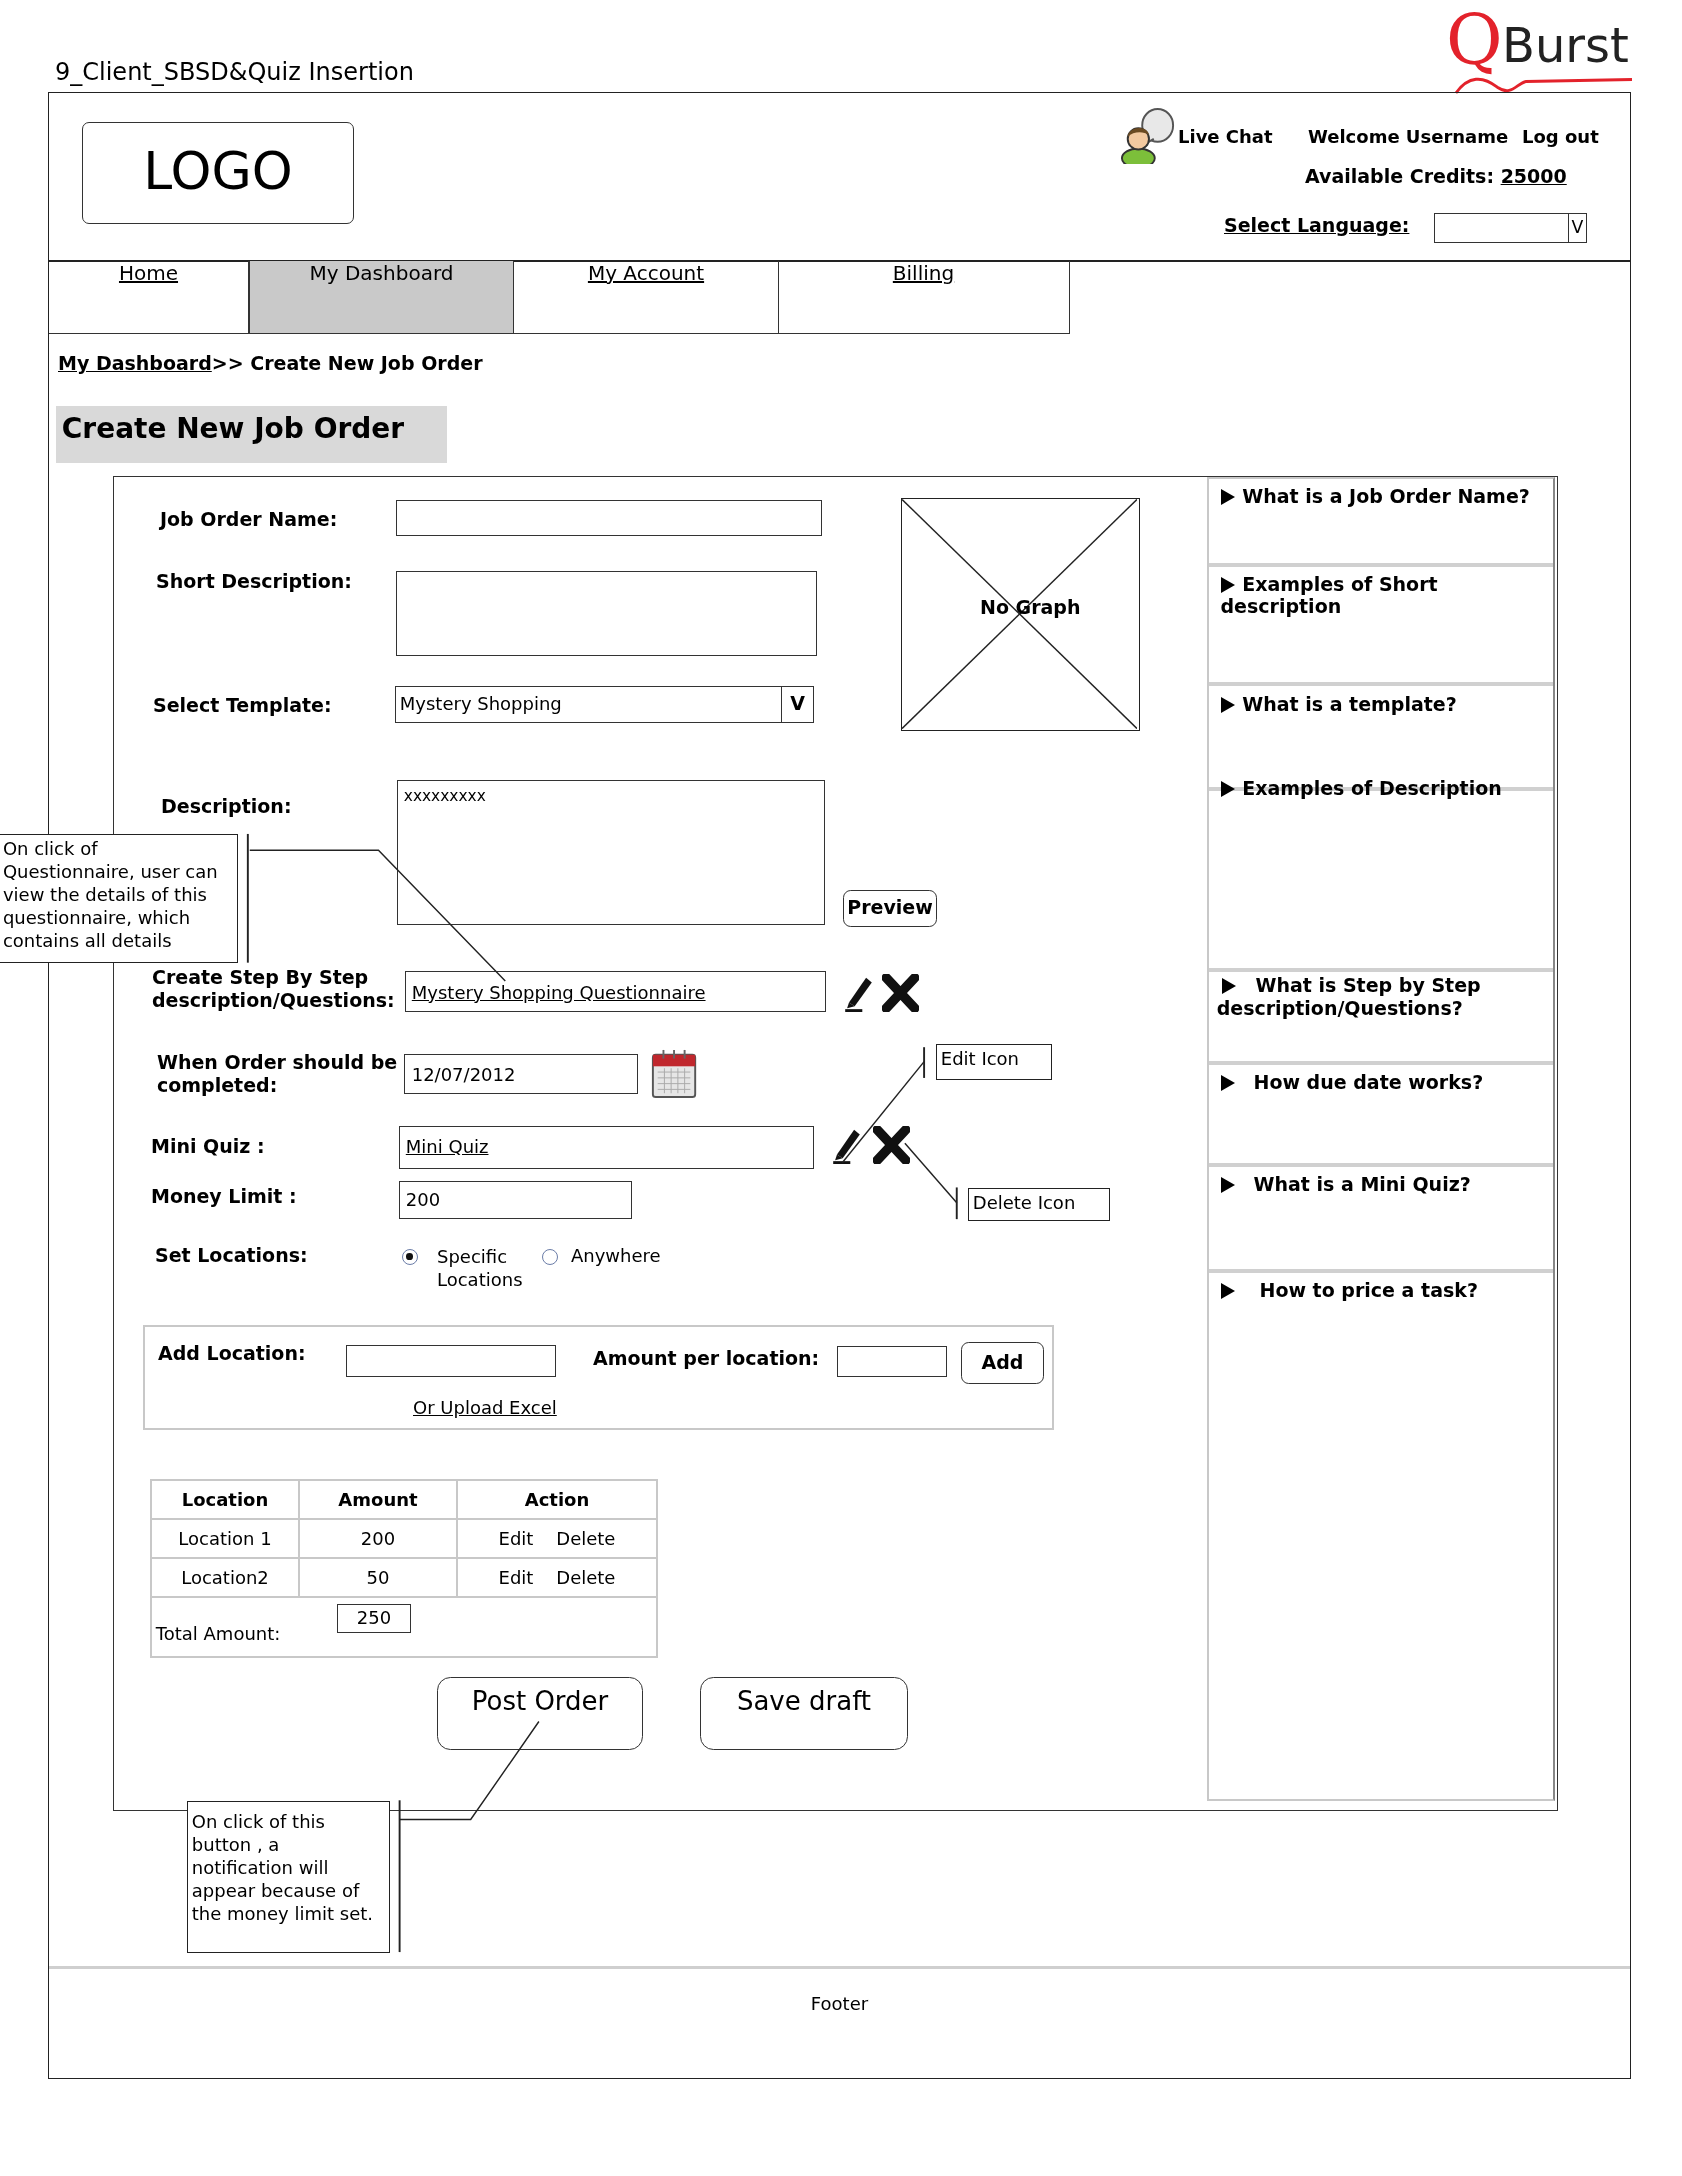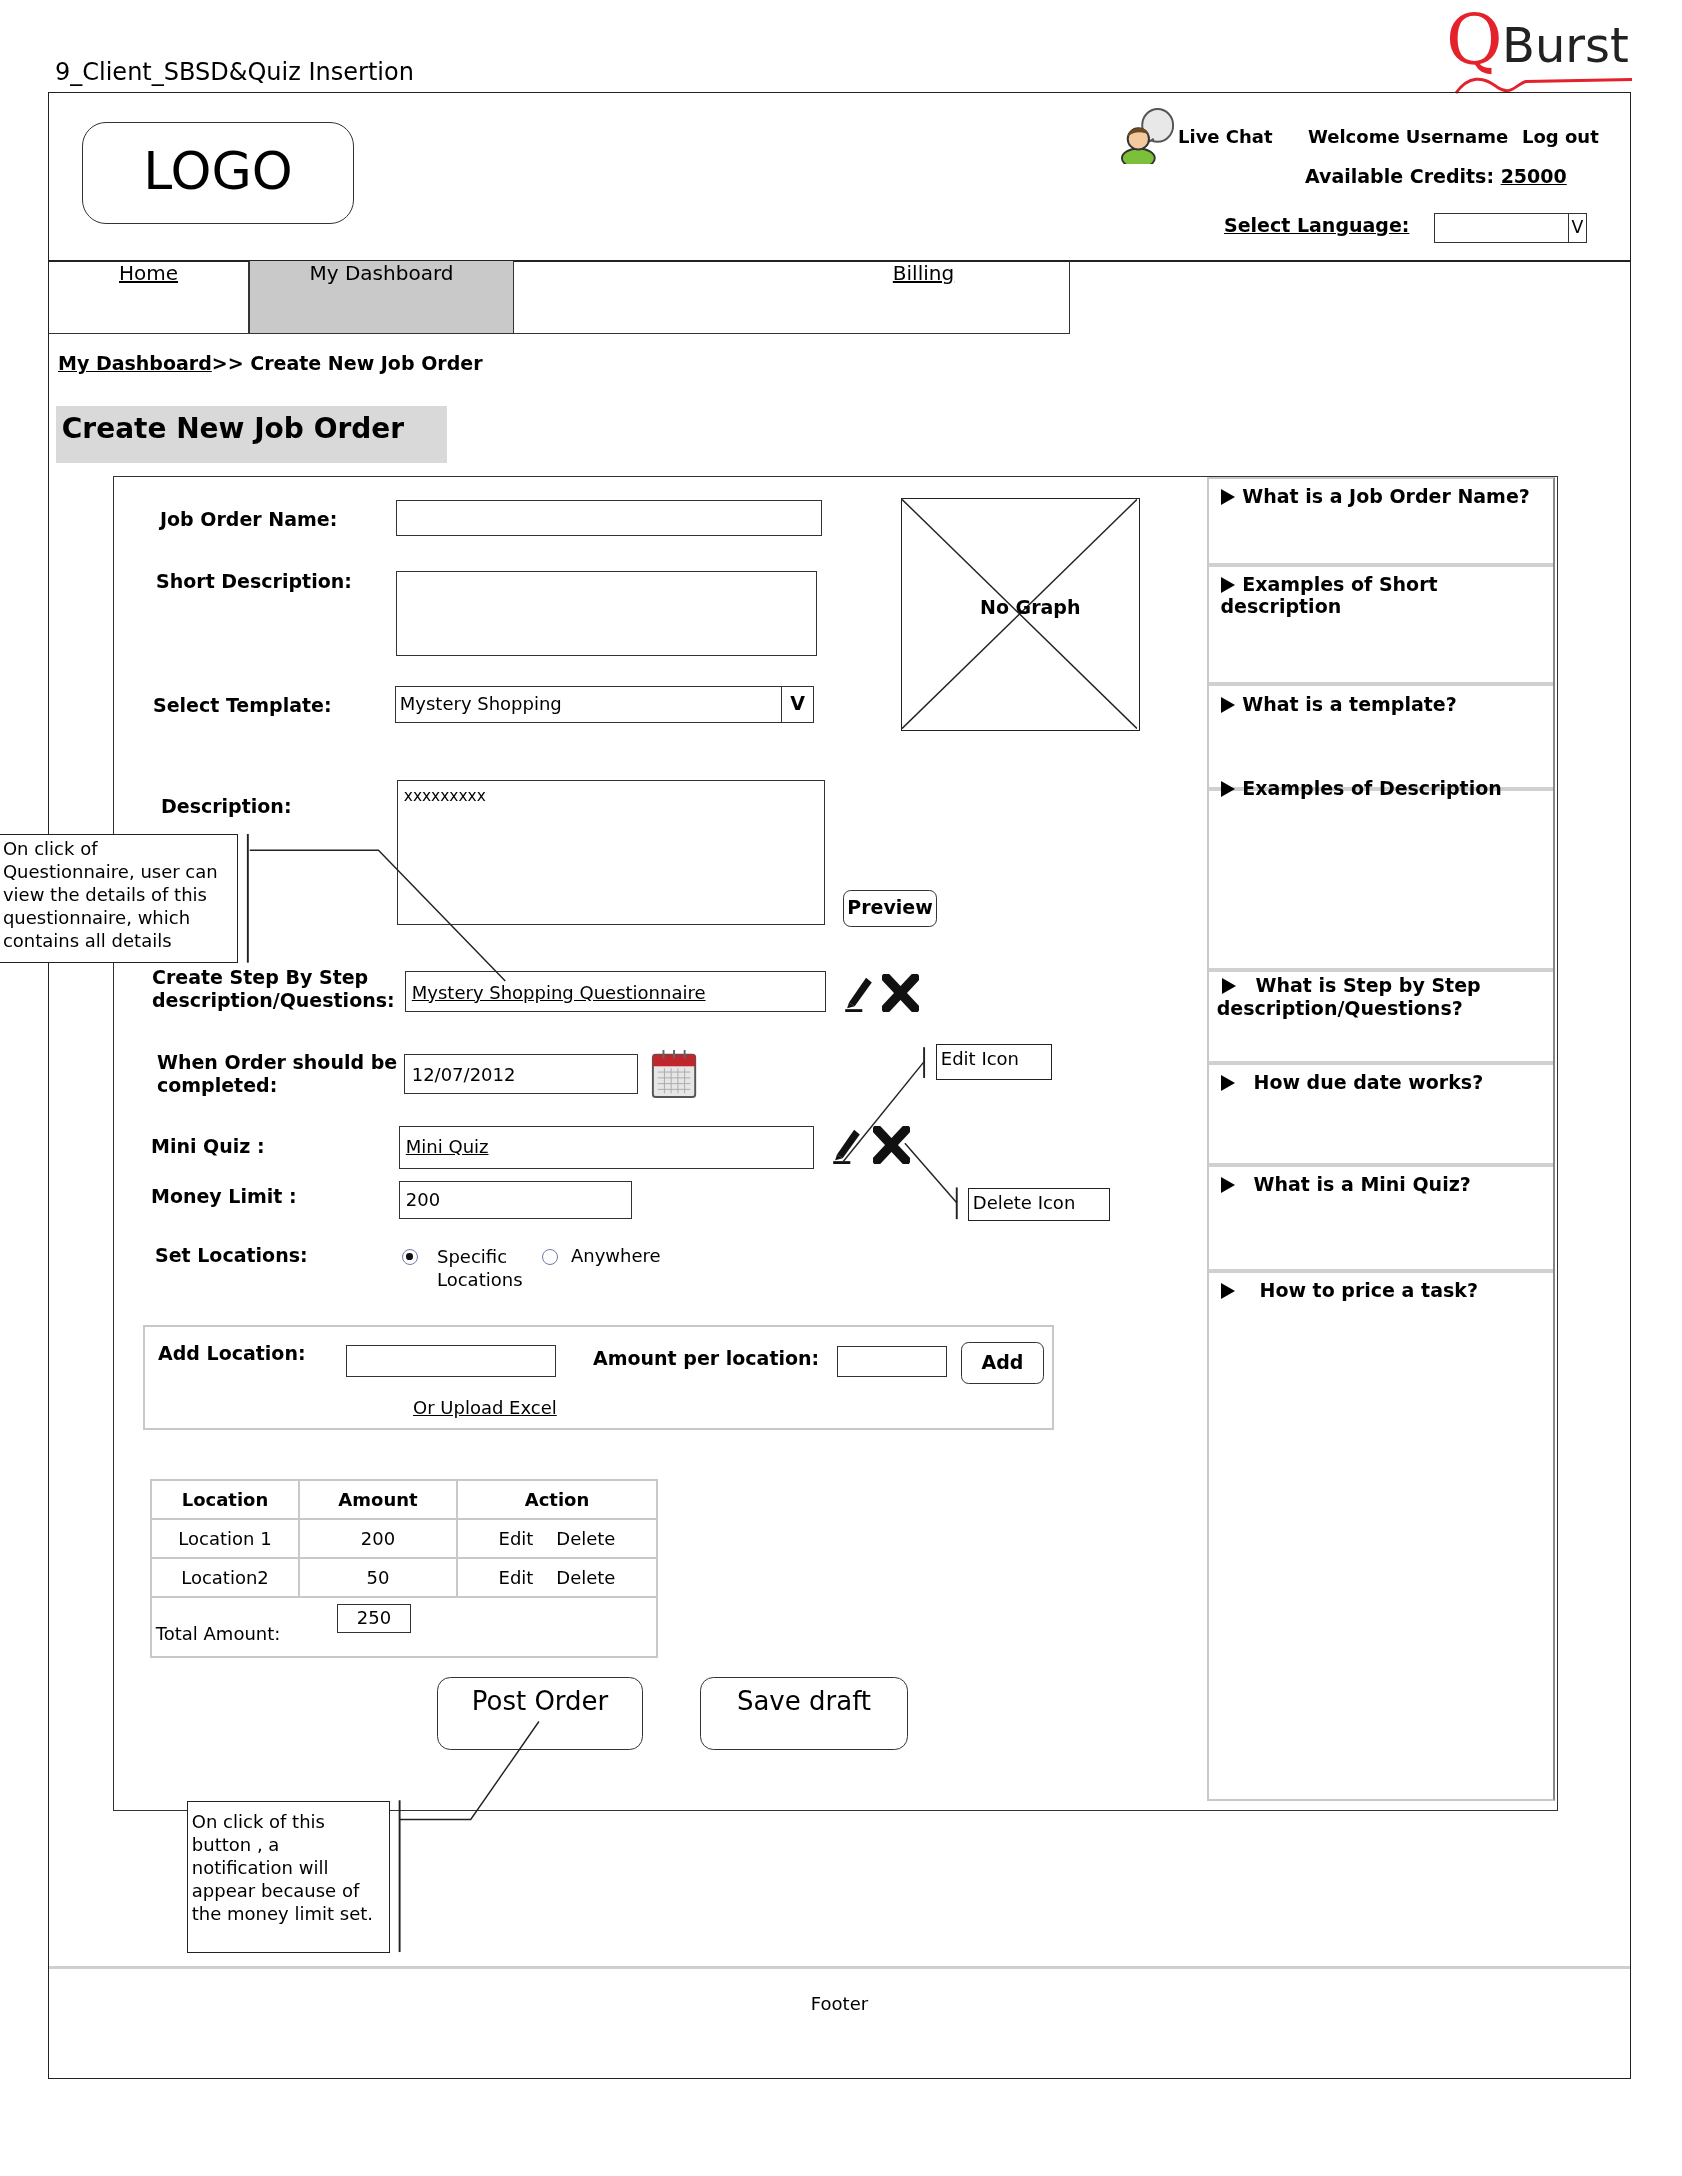--- a/index.html
+++ b/index.html
@@ -28,21 +28,21 @@
 <div class="abs" style="left:1446px; top:7.7px; width:183px; height:82px;">
   <span class="abs" style="left:0; top:-7.7px; font-family:'DejaVu Serif', serif; font-size:69px; color:#e3222b;">Q</span>
   <span class="abs" style="left:56px; top:9.6px; font-size:48px; color:#222;">Burst</span>
   <svg class="abs" style="left:7.7px; top:58px;" width="178" height="29" viewBox="0 0 185 30">
       <path d="M2,28 C15,10 30,10 45,22 C60,32 65,18 75,16 L185,14" stroke="#e3222b" stroke-width="3" fill="none"></path>
     </svg>
 </div>
 
 <div class="abs" style="left:48px; top:92px; width:1583px; height:1987px; border:1.9px solid #222; box-sizing:border-box;"></div>
 
-<div class="abs" style="left:82px; top:122px; width:272px; height:102px; border:1.9px solid #333; border-radius:24px; box-sizing:border-box; text-align:center; line-height:96px; font-size:52px;">LOGO</div>
+<div class="abs" style="left:82px; top:122px; width:272px; height:102px; border:1.9px solid #333; border-radius:7px; box-sizing:border-box; text-align:center; line-height:96px; font-size:52px;">LOGO</div>
 
 <svg class="abs" style="left:1119px; top:108px;" width="58" height="56" viewBox="0 0 60 58">
   <ellipse cx="40" cy="18" rx="16" ry="17" fill="#e8e8e8" stroke="#555" stroke-width="2"></ellipse>
   <path d="M30,30 L22,40 L36,32" fill="#e8e8e8" stroke="#555" stroke-width="2"></path>
   <ellipse cx="20" cy="52" rx="17" ry="10" fill="#7cbf3a" stroke="#333" stroke-width="2"></ellipse>
   <circle cx="20" cy="32" r="11" fill="#f3c9a0" stroke="#333" stroke-width="2"></circle>
   <path d="M9,30 C10,18 30,18 31,28 C25,24 15,24 9,30Z" fill="#6b4a22"></path>
 </svg>
 <div class="abs lbl" style="left:1178px; top:126px; font-size:18px;">Live Chat</div>
 <div class="abs lbl" style="left:1308px; top:126px; font-size:18px;">Welcome Username</div>
@@ -55,20 +55,21 @@
 <div class="box" style="left:1434px; top:213px; width:153px; height:30px;">
   <span></span>
   <span class="dd-arrow" style="width:17.3px; line-height:26px; font-size:17.3px;">V</span>
 </div>
 
 <div class="abs" style="left:48px; top:260px; width:1583px; height:1.9px; background:#222;"></div>
 
 <div class="abs" style="left:49px; top:261px; width:1021px; height:73px; border-bottom:1.9px solid #333; border-right:1.9px solid #333; box-sizing:border-box;">
   <div class="nav-tab" style="left:0; width:200px;"><span class="u">Home</span></div>
   <div class="nav-tab" style="left:200px; width:265px; background:#c9c9c9; border-left:1.9px solid #333;"><span>My Dashboard</span></div>
+  <div class="nav-tab" style="left:465px; width:265px;"><span class="u">My Account</span></div>
   <div class="nav-tab" style="left:730px; width:289px; border-right:none;"><span class="u">Billing</span></div>
 </div>
 
 <div class="abs" style="left:58px; top:352px; font-size:19px; font-weight:bold;">
   <span class="u">My Dashboard</span><span>&gt;&gt;</span><span> Create New Job Order</span>
 </div>
 
 <div class="abs" style="left:56px; top:406px; width:391px; height:57px; background:#d9d9d9;">
   <span class="abs" style="left:5.8px; top:5.8px; font-size:28px; font-weight:bold;">Create New Job Order</span>
 </div>

